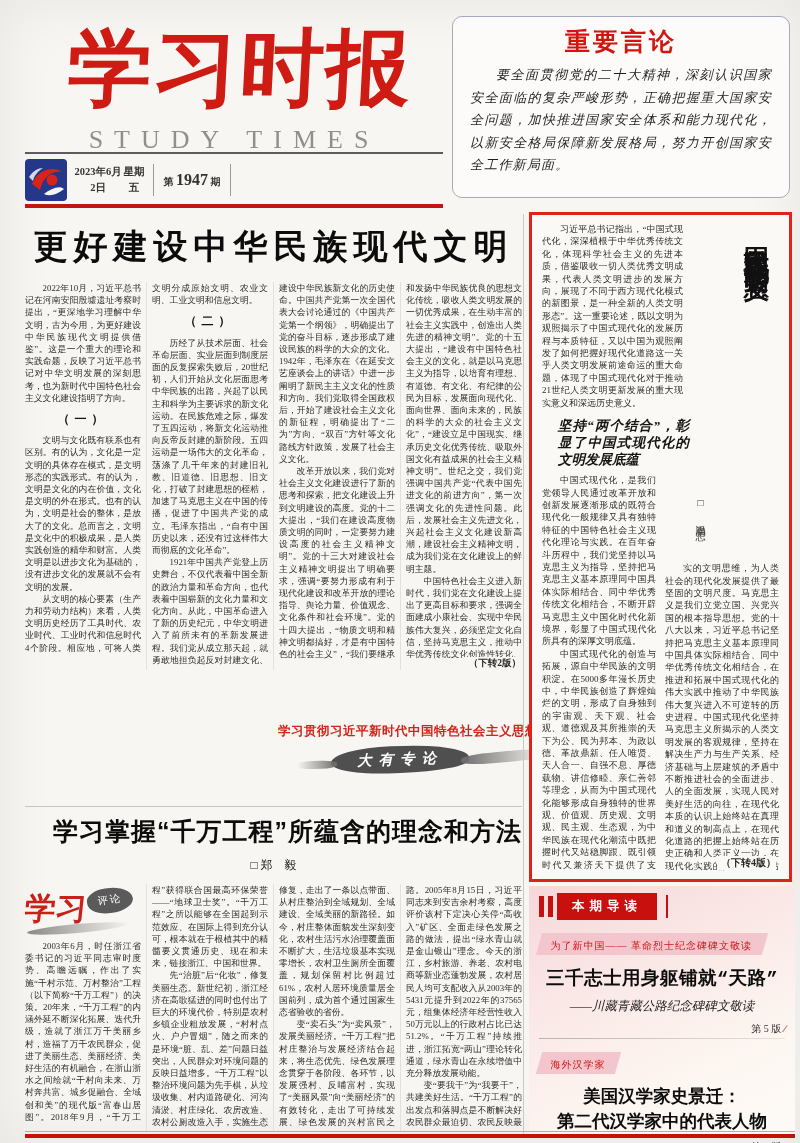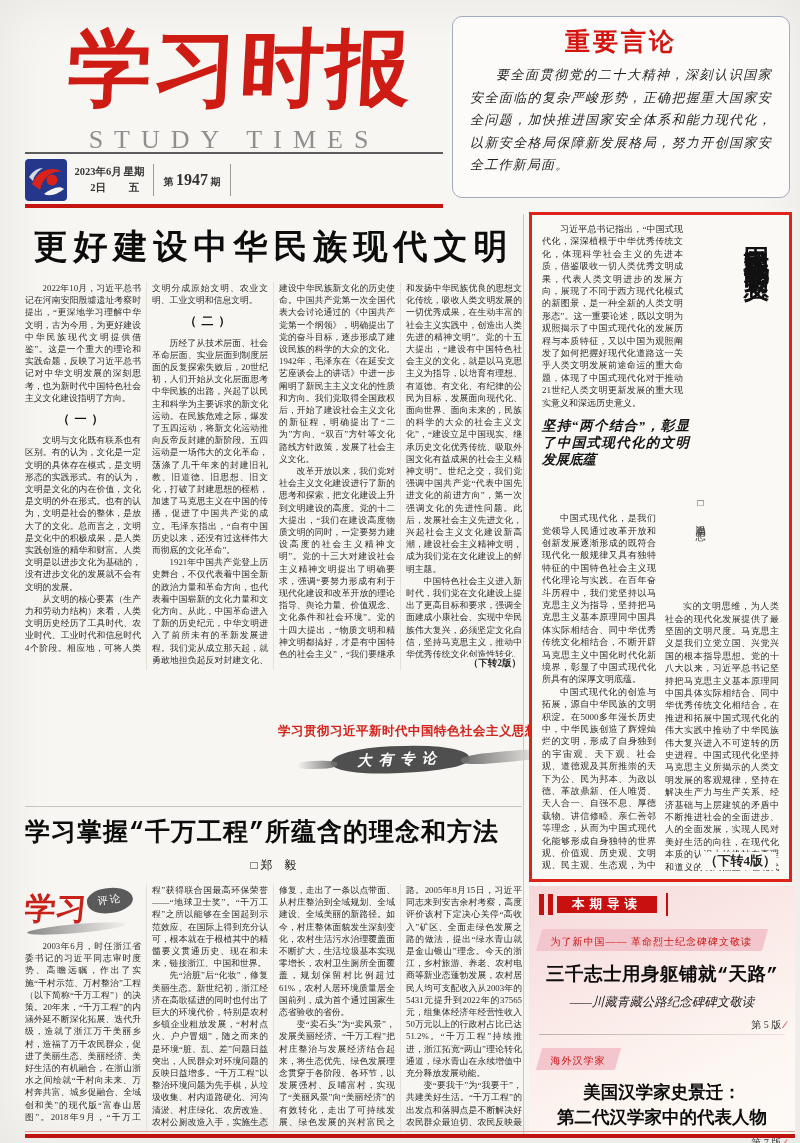--- a/index.html
+++ b/index.html
@@ -48,55 +48,55 @@
     border-radius:48% 52% 55% 45%/60% 55% 45% 50%;transform:rotate(-2deg);
     display:flex;align-items:center;justify-content:center;}
   .stamp span{color:#fff;font-size:14.5px;letter-spacing:7px;font-style:italic;font-weight:bold;}
   .stamp::after{content:"";position:absolute;right:-78px;top:9px;width:86px;height:11px;
     background:linear-gradient(to right,#6e6e6e,rgba(110,110,110,0));border-radius:40%;transform:rotate(-3deg);}
   .stamp::before{content:"";position:absolute;left:-34px;top:12px;width:40px;height:8px;
     background:linear-gradient(to left,#6e6e6e,rgba(110,110,110,0));border-radius:40%;}
   
   .h-div{position:absolute;left:25px;top:806px;width:497px;height:1px;background:#c9c4bc;}
   .bottom-art{position:absolute;left:25px;top:813px;width:497px;height:321px;}
-  .headline-2{margin:2px 0 0;text-align:left;font-size:25px;letter-spacing:1px;color:#0c0c0c;
-    font-weight:900;font-family:Liberation Mono, monospace;}
+  .headline-2{margin:2px 0 0;text-align:right;font-size:25px;letter-spacing:1px;color:#0c0c0c;
+    font-weight:900;font-family:Liberation Sans, sans-serif;}
   .bottom-art .body-cols{height:248px;margin-top:10px;}
   .xlogo{height:52px;margin-bottom:4px;position:relative;overflow:visible;}
   .xlogo .xy{font-size:31px;font-weight:bold;color:#c8211a;font-family:"DejaVu Serif",serif;
     transform:skewX(-6deg);display:inline-block;line-height:48px;}
   .xlogo .blob{position:absolute;left:62px;top:4px;width:46px;height:25px;background:#5a5a5a;
     border-radius:45% 55% 50% 50%;transform:rotate(-8deg);display:flex;align-items:center;justify-content:center;}
   .xlogo .blob span{color:#fff;font-size:10.5px;letter-spacing:2px;}
   .xlogo::after{content:"";position:absolute;left:2px;top:40px;width:100px;height:9px;
     background:linear-gradient(to right,#8a8a8a,rgba(140,140,140,.05));border-radius:50%;transform:rotate(-5deg);}
   
   .v-div{position:absolute;left:523px;top:214px;width:1px;height:920px;background:#ccc7c0;}
   
   .redbox{position:absolute;left:529px;top:212px;width:263px;height:670px;border:3px solid #de241a;
     background:#fbf9f5;box-sizing:border-box;padding:8px 10px;display:flex;flex-direction:column;}
   .rb-intro{font-size:9px;line-height:12.4px;text-align:justify;color:#2c2c2c;margin:0 96px 0 0;text-indent:2em;font-family:Liberation Serif, serif;}
-  .rb-subhead{margin:8px 90px 6px 0;font-size:13.5px;line-height:17px;font-weight:bold;font-style:italic;
+  .rb-subhead{margin:8px 90px 6px 16px;font-size:13.5px;line-height:17px;font-weight:bold;font-style:italic;
     color:#151515;text-align:justify;}
   .rb-body{display:flex;gap:9px;flex:1;overflow:hidden;}
-  .rb-col{flex:1;overflow:hidden;font-size:9px;line-height:12.4px;text-align:justify;color:#2c2c2c;margin-top:38px;}
+  .rb-col{flex:1;overflow:hidden;font-size:9px;line-height:12.4px;text-align:justify;color:#2c2c2c;}
   .rb-space{height:88px;}
   .rb-titleblock{position:absolute;top:10px;right:10px;width:86px;height:334px;}
   .rb-vtitle{position:absolute;top:0;right:6px;height:330px;writing-mode:vertical-rl;
     font-size:25px;font-weight:900;letter-spacing:3px;color:#111;
     font-family:"Liberation Serif","DejaVu Serif",serif;}
   .rb-vbyline{position:absolute;left:0;bottom:34px;writing-mode:vertical-rl;font-size:10px;
     letter-spacing:3px;color:#333;}
-  .rb-turn{position:absolute;right:13px;bottom:9px;font-size:13px;font-weight:bold;background:#fbf9f5;padding-left:4px;}
+  .rb-turn{position:absolute;right:13px;bottom:9px;font-size:10px;font-weight:bold;background:#fbf9f5;padding-left:4px;}
   
   .daodu{position:absolute;left:529px;top:886px;width:266px;height:248px;box-sizing:border-box;
     background:linear-gradient(155deg,#f6d7da 0%,#fae9e7 38%,#fdf7f2 75%,#fdfaf6 100%);padding:7px 10px;}
   .dd-head{display:flex;align-items:center;gap:4px;}
   .dd-bar{width:5px;height:21px;background:#c31110;}
-  .dd-titlebox{width:100px;height:17px;background:#c8100f;color:#fff;display:flex;align-items:center;
+  .dd-titlebox{width:100px;height:27px;background:#c8100f;color:#fff;display:flex;align-items:center;
     justify-content:center;font-size:12.5px;font-weight:bold;letter-spacing:5px;
     font-family:"Liberation Sans",sans-serif;}
   .dd-vline{width:2px;height:23px;background:#c31110;margin-left:5px;}
   .dd-tag{display:inline-block;margin-top:13px;background:#f2c6cc;transform:skewX(-16deg);padding:2px 12px;}
   .dd-tag span{display:inline-block;transform:skewX(16deg);color:#cc1512;font-size:10px;letter-spacing:1px;}
   .dd-h1{margin:10px 0 0;text-align:center;font-size:18.5px;font-weight:900;color:#0d0d0d;
     font-family:Liberation Mono, monospace;letter-spacing:.5px;}
   .dd-sub{margin-top:8px;text-align:center;font-size:12.5px;font-style:italic;color:#1d1d1d;}
   .dd-page{margin-top:7px;text-align:right;font-size:10px;color:#333;}
   .dd-page .sl{color:#c4443f;font-style:italic;letter-spacing:-1px;}

